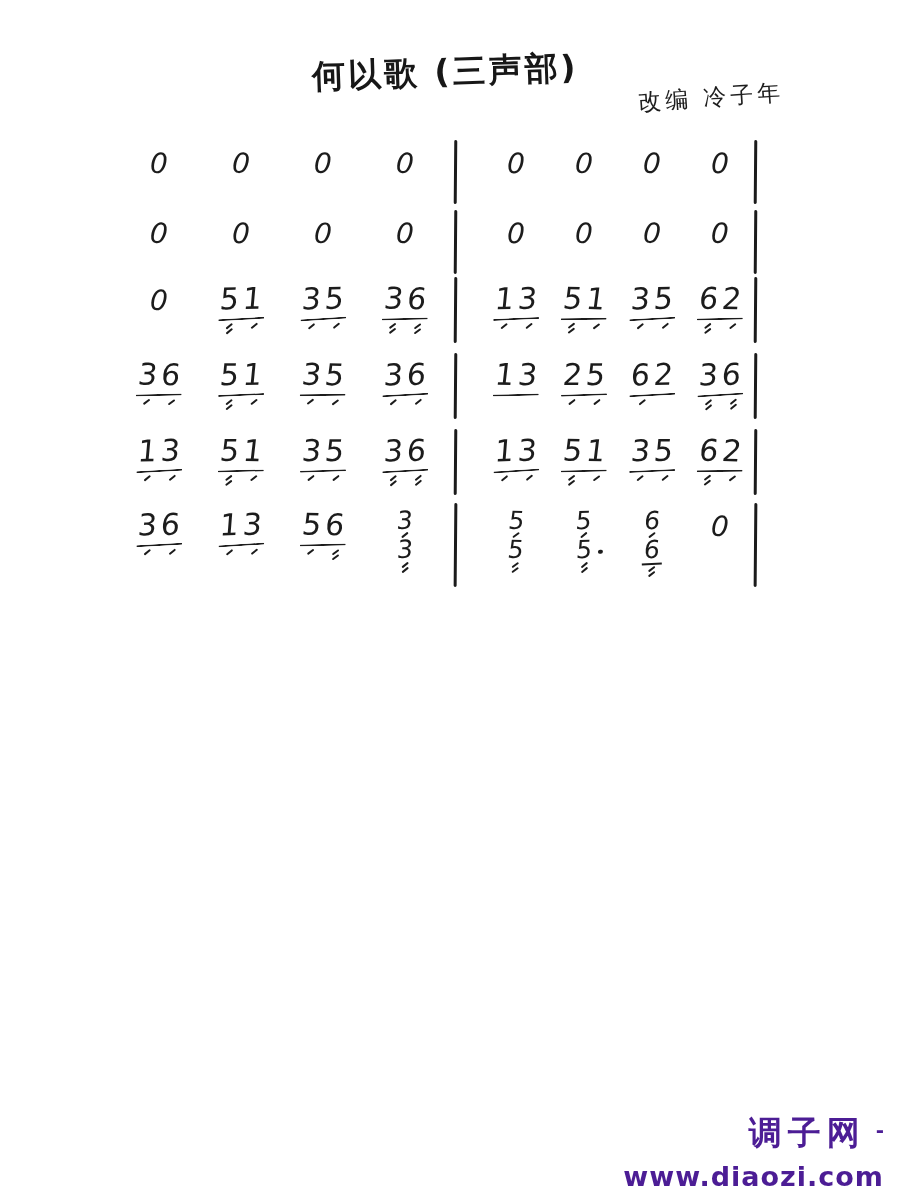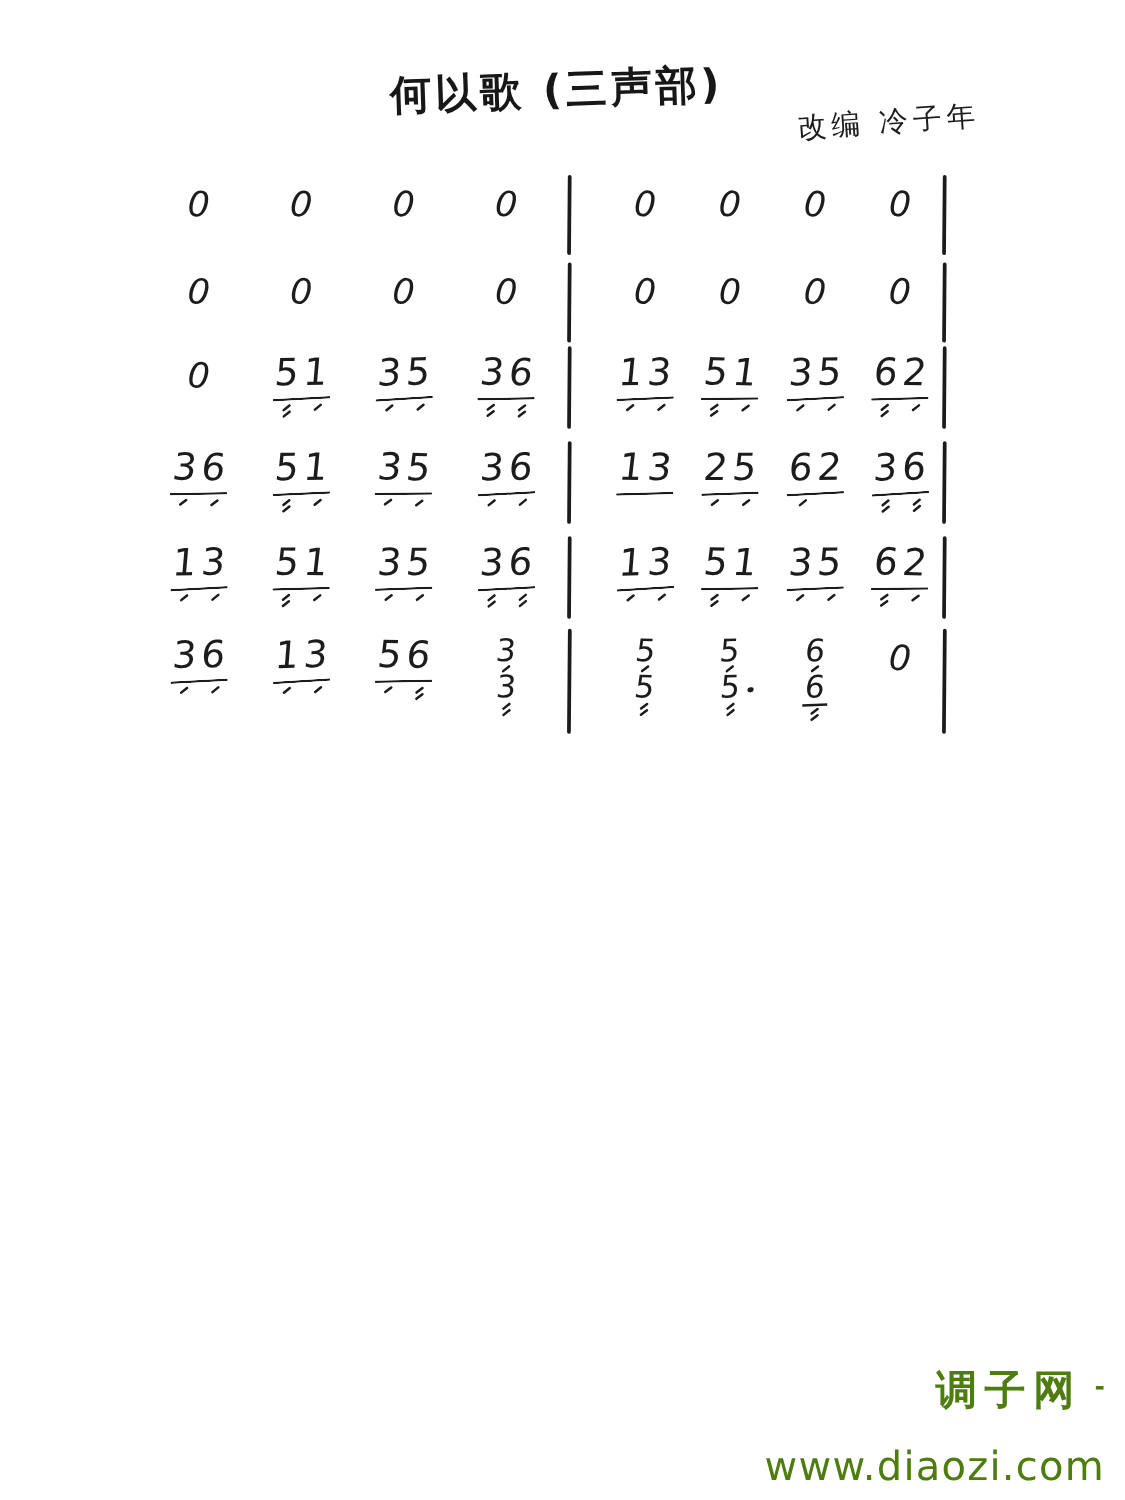--- a/index.html
+++ b/index.html
@@ -62,25 +62,25 @@
     background:#1c1c1c;border-radius:50%;
   }
   .chord .dotcol{margin-top:3px;}
   .chord .dotcol.mid{margin-top:2px;margin-bottom:1px;}
   .barzone{position:relative;height:10px;}
   .barline{
     position:absolute;top:-6px;width:2.6px;background:#1b1b1b;
     border-radius:2px;transform:rotate(0.5deg);
   }
   
-  .wm{position:absolute;right:16px;bottom:8px;text-align:right;color:#4d7c0f;}
+  .wm{position:absolute;right:16px;bottom:8px;text-align:right;color:#4c1d95;}
   .wm-top{display:flex;align-items:center;justify-content:flex-end;gap:10px;}
   .wm-name{font-size:33px;font-weight:700;letter-spacing:6px;}
   .wm-dash{font-size:20px;font-weight:700;transform:translateY(-4px);}
-  .wm-url{font-size:32px;font-weight:400;letter-spacing:1px;margin-top:19px;}
+  .wm-url{font-size:27px;font-weight:700;letter-spacing:1px;margin-top:5px;}
 </style>
 </head>
 <body>
 
 <div class="title">何以歌 (三声部)</div>
 <div class="arranger">改编 冷子年</div>
 
 <div id="score">
     <div class="score-row" style="top: 146px;">
       <div class="beat-cell cell-l" style="transform: rotate(-1.5deg);">

